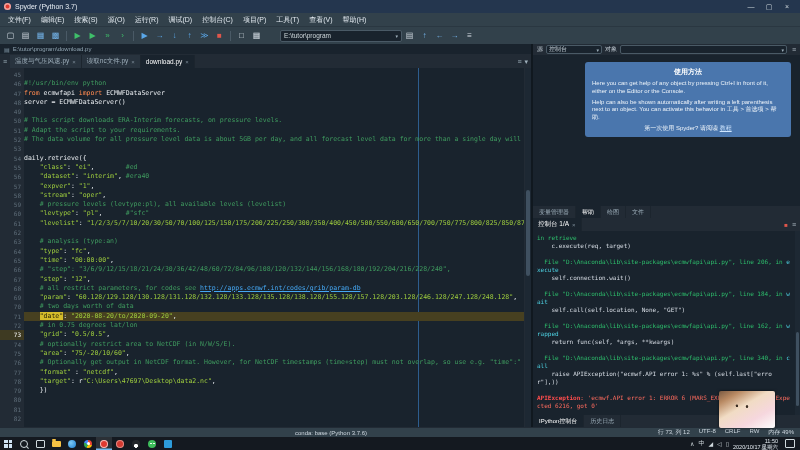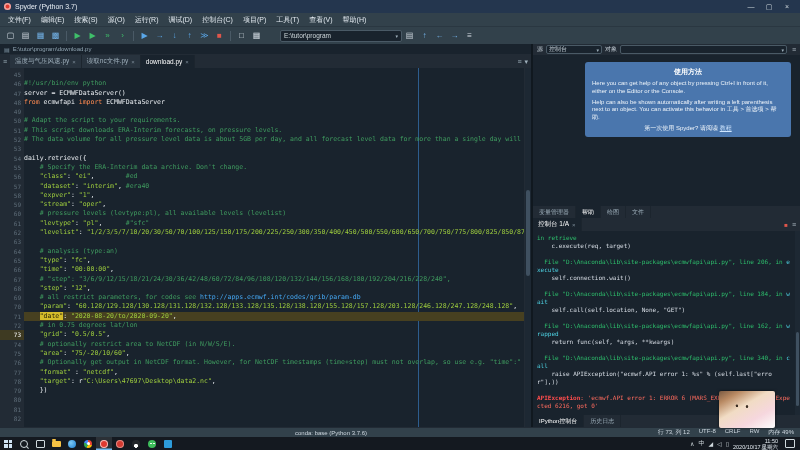--- a/index.html
+++ b/index.html
@@ -43,21 +43,21 @@
   .gutter{position:absolute;left:0;top:0;bottom:0;width:24px;background:#222b35;padding-top:2px;box-sizing:border-box;z-index:1}
   .ln{height:9.3px;line-height:9.3px;font-family:"DejaVu Sans Mono",monospace;font-size:6px;color:#5f6e7a;text-align:right;padding-right:3px}
   .ln.hl{color:#fff;background:#3e3a22}
   .code{position:absolute;left:24px;top:0;right:6px;bottom:0;padding-top:2px;overflow:hidden;z-index:1}
   .cl{height:9.3px;line-height:9.3px;font-family:"DejaVu Sans Mono",monospace;font-size:6.5px;white-space:pre;color:#e8ecf0;overflow:hidden}
   .cl.row-hl{background:#474020}
   .tk-cm{color:#3f9b5f}
   .tk-st{color:#9fce3e}
   .tk-kw{color:#ff8a50}
   .tk-tx{color:#e8ecf0}
-  .tk-ur{color:#45a7f2;}
+  .tk-ur{color:#45a7f2;text-decoration:underline}
   .tk-sthl{background:#d4bc2a;color:#2a2508}
   .ed-scroll{position:absolute;right:0;top:0;bottom:0;width:6px;background:#1d2833;border-left:1px solid #222b35;z-index:2}
   .ed-thumb{position:absolute;left:1px;right:1px;top:34%;height:24%;background:#3f5060;border-radius:2px}
   .rsplit{position:absolute;left:531px;top:44px;bottom:23px;width:2px;background:#10181f}
   
   .helpbody{position:absolute;left:533px;right:0;top:55px;height:151px;background:#19232D;overflow:hidden}
   .usagebox{position:absolute;left:52px;top:7px;width:206px;background:#4a76ad;border-radius:3px;padding:5px 7px;box-sizing:border-box;color:#eef4fa}
   .usagebox h3{margin:0 0 3px 0;font-size:7px;font-weight:bold;text-align:center;color:#fff}
   .usagebox p{margin:0 0 3.5px 0;font-size:6px;line-height:7.5px}
   .usagebox .tut{text-align:center;margin-bottom:0}
@@ -267,44 +267,44 @@
         <div class="ln">77</div>
         <div class="ln">78</div>
         <div class="ln">79</div>
         <div class="ln">80</div>
         <div class="ln">81</div>
         <div class="ln">82</div>
       </div>
     <div class="code">
         <div class="cl">&nbsp;</div>
         <div class="cl"><span class="tk-cm">#!/usr/bin/env python</span></div>
+        <div class="cl"><span class="tk-kw">from</span><span class="tk-tx"> ecmwfapi </span><span class="tk-kw">import</span><span class="tk-tx"> ECMWFDataServer</span></div>
         <div class="cl"><span class="tk-tx">server = ECMWFDataServer()</span></div>
-        <div class="cl"><span class="tk-kw">from</span><span class="tk-tx"> ecmwfapi </span><span class="tk-kw">import</span><span class="tk-tx"> ECMWFDataServer</span></div>
         <div class="cl">&nbsp;</div>
+        <div class="cl"><span class="tk-cm"># This script downloads ERA-Interim forecasts, on pressure levels.</span></div>
         <div class="cl"><span class="tk-cm"># Adapt the script to your requirements.</span></div>
-        <div class="cl"><span class="tk-cm"># This script downloads ERA-Interim forecasts, on pressure levels.</span></div>
         <div class="cl"><span class="tk-cm"># The data volume for all pressure level data is about 5GB per day, and all forecast level data for more than a single day will</span></div>
         <div class="cl">&nbsp;</div>
         <div class="cl"><span class="tk-tx">daily.retrieve({</span></div>
-        <div class="cl"><span class="tk-tx">    </span><span class="tk-cm"># Specify the ERA-Interim data archive. Don't change.</span></div>
         <div class="cl"><span class="tk-tx">    </span><span class="tk-st">"class"</span><span class="tk-tx">: </span><span class="tk-st">"ei"</span><span class="tk-tx">,        </span><span class="tk-cm">#ed</span></div>
         <div class="cl"><span class="tk-tx">    </span><span class="tk-st">"dataset"</span><span class="tk-tx">: </span><span class="tk-st">"interim"</span><span class="tk-tx">, </span><span class="tk-cm">#era40</span></div>
         <div class="cl"><span class="tk-tx">    </span><span class="tk-st">"expver"</span><span class="tk-tx">: </span><span class="tk-st">"1"</span><span class="tk-tx">,</span></div>
         <div class="cl"><span class="tk-tx">    </span><span class="tk-st">"stream"</span><span class="tk-tx">: </span><span class="tk-st">"oper"</span><span class="tk-tx">,</span></div>
         <div class="cl"><span class="tk-tx">    </span><span class="tk-cm"># pressure levels (levtype:pl), all available levels (levelist)</span></div>
         <div class="cl"><span class="tk-tx">    </span><span class="tk-st">"levtype"</span><span class="tk-tx">: </span><span class="tk-st">"pl"</span><span class="tk-tx">,      </span><span class="tk-cm">#"sfc"</span></div>
         <div class="cl"><span class="tk-tx">    </span><span class="tk-st">"levelist"</span><span class="tk-tx">: </span><span class="tk-st">"1/2/3/5/7/10/20/30/50/70/100/125/150/175/200/225/250/300/350/400/450/500/550/600/650/700/750/775/800/825/850/875/900/925/950/975/1000"</span></div>
         <div class="cl"><span class="tk-tx">    </span></div>
         <div class="cl"><span class="tk-tx">    </span><span class="tk-cm"># analysis (type:an)</span></div>
         <div class="cl"><span class="tk-tx">    </span><span class="tk-st">"type"</span><span class="tk-tx">: </span><span class="tk-st">"fc"</span><span class="tk-tx">,</span></div>
         <div class="cl"><span class="tk-tx">    </span><span class="tk-st">"time"</span><span class="tk-tx">: </span><span class="tk-st">"00:00:00"</span><span class="tk-tx">,</span></div>
         <div class="cl"><span class="tk-tx">    </span><span class="tk-cm"># "step": "3/6/9/12/15/18/21/24/30/36/42/48/60/72/84/96/108/120/132/144/156/168/180/192/204/216/228/240",</span></div>
         <div class="cl"><span class="tk-tx">    </span><span class="tk-st">"step"</span><span class="tk-tx">: </span><span class="tk-st">"12"</span><span class="tk-tx">,</span></div>
         <div class="cl"><span class="tk-tx">    </span><span class="tk-cm"># all restrict parameters, for codes see </span><span class="tk-ur">http://apps.ecmwf.int/codes/grib/param-db</span></div>
         <div class="cl"><span class="tk-tx">    </span><span class="tk-st">"param"</span><span class="tk-tx">: </span><span class="tk-st">"60.128/129.128/130.128/131.128/132.128/133.128/135.128/138.128/155.128/157.128/203.128/246.128/247.128/248.128"</span><span class="tk-tx">,</span></div>
+        <div class="cl"><span class="tk-tx">    </span><span class="tk-cm"># two days worth of data</span></div>
         <div class="cl row-hl"><span class="tk-tx">    </span><span class="tk-sthl">"date"</span><span class="tk-tx">: </span><span class="tk-st">"2020-08-20/to/2020-09-20"</span><span class="tk-tx">,</span></div>
         <div class="cl"><span class="tk-tx">    </span><span class="tk-cm"># in 0.75 degrees lat/lon</span></div>
         <div class="cl"><span class="tk-tx">    </span><span class="tk-st">"grid"</span><span class="tk-tx">: </span><span class="tk-st">"0.5/0.5"</span><span class="tk-tx">,</span></div>
         <div class="cl"><span class="tk-tx">    </span><span class="tk-cm"># optionally restrict area to NetCDF (in N/W/S/E).</span></div>
         <div class="cl"><span class="tk-tx">    </span><span class="tk-st">"area"</span><span class="tk-tx">: </span><span class="tk-st">"75/-20/10/60"</span><span class="tk-tx">,</span></div>
         <div class="cl"><span class="tk-tx">    </span><span class="tk-cm"># Optionally get output in NetCDF format. However, for NetCDF timestamps (time+step) must not overlap, so use e.g. "time":"</span></div>
         <div class="cl"><span class="tk-tx">    </span><span class="tk-st">"format"</span><span class="tk-tx"> : </span><span class="tk-st">"netcdf"</span><span class="tk-tx">,</span></div>
         <div class="cl"><span class="tk-tx">    </span><span class="tk-st">"target"</span><span class="tk-tx">: r</span><span class="tk-st">"C:\Users\47697\Desktop\data2.nc"</span><span class="tk-tx">,</span></div>
         <div class="cl"><span class="tk-tx">    })</span></div>
       </div>

